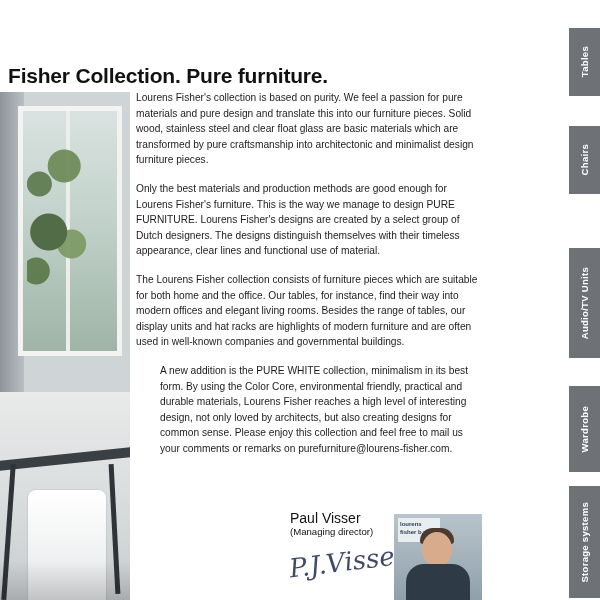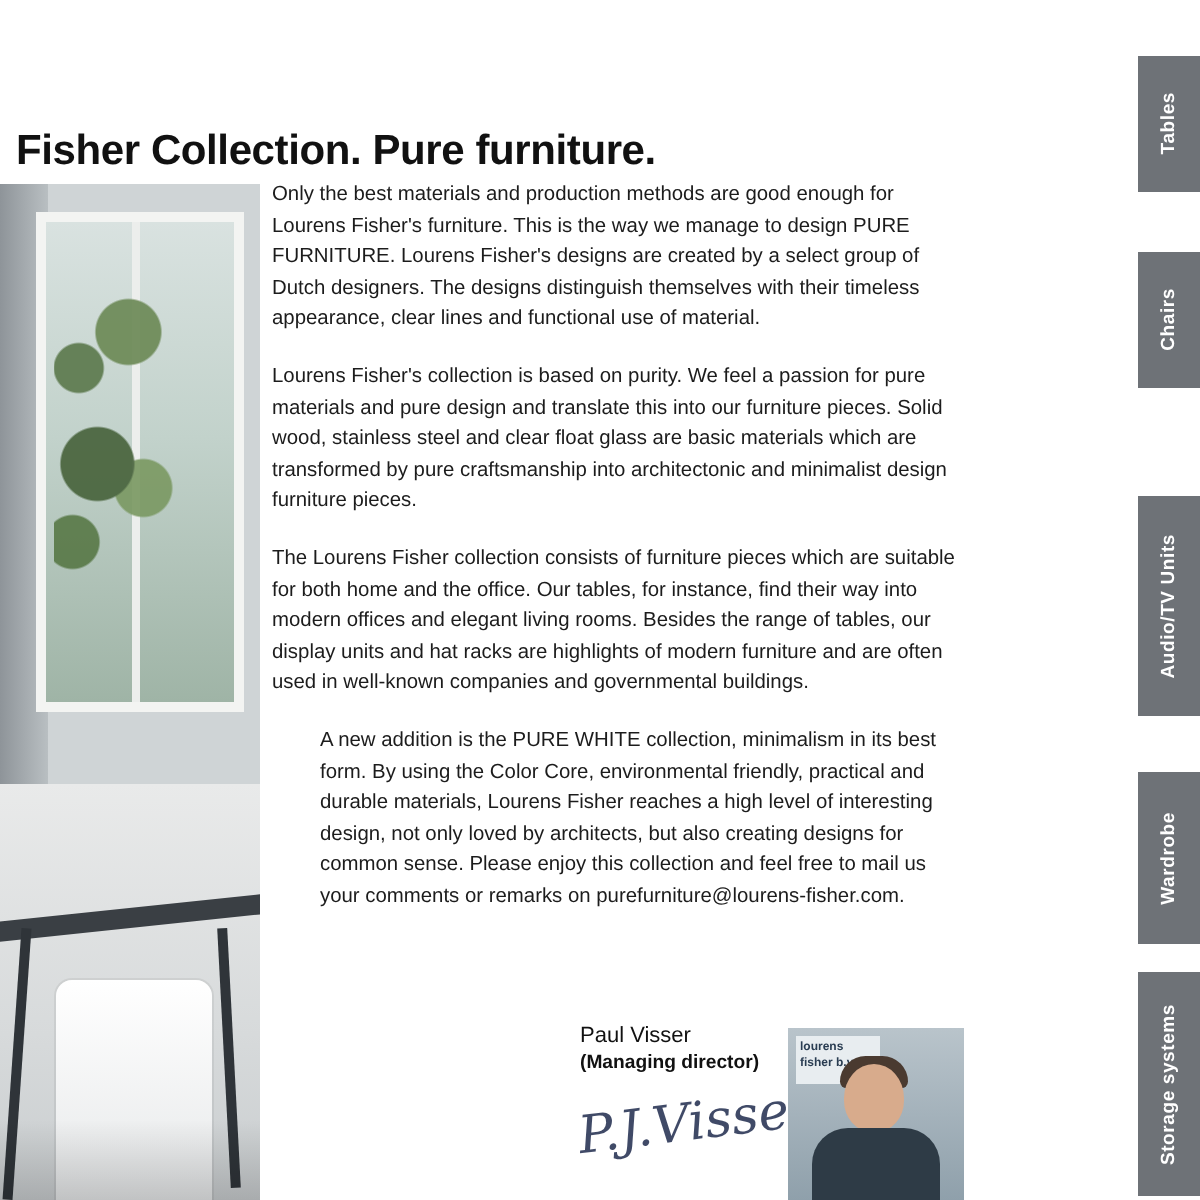--- a/index.html
+++ b/index.html
@@ -180,29 +180,29 @@
 
   
   .sig-block {
     position: absolute;
     left: 290px;
     top: 512px;
     width: 200px;
     height: 88px;
   }
   .sig-name {
-    font-size: 11px;
+    font-size: 14px;
     line-height: 13px;
     color: #111;
     margin: 0;
   }
   .sig-role {
     font-size: 9.6px;
     line-height: 13px;
-    font-weight: bold;
+    font-weight: normal;
     color: #111;
     margin: 0 0 6px 0;
   }
   .sig-mark {
     position: absolute;
     left: 0;
     top: 36px;
     width: 92px;
     height: 46px;
     color: #1f2b4d;
@@ -278,22 +278,22 @@
     <div class="photo-table-top"></div>
     <div class="photo-table-leg-a"></div>
     <div class="photo-table-leg-b"></div>
     <div class="photo-chair"></div>
     <div class="photo-shadow"></div>
   </div>
 
   <h1 class="headline">Fisher Collection. Pure furniture.</h1>
 
   <div class="body-col">
+    <p class="para">Lourens Fisher's collection is based on purity. We feel a passion for pure materials and pure design and translate this into our furniture pieces. Solid wood, stainless steel and clear float glass are basic materials which are transformed by pure craftsmanship into architectonic and minimalist design furniture pieces.</p>
     <p class="para">Only the best materials and production methods are good enough for Lourens Fisher's furniture. This is the way we manage to design PURE FURNITURE. Lourens Fisher's designs are created by a select group of Dutch designers. The designs distinguish themselves with their timeless appearance, clear lines and functional use of material.</p>
-    <p class="para">Lourens Fisher's collection is based on purity. We feel a passion for pure materials and pure design and translate this into our furniture pieces. Solid wood, stainless steel and clear float glass are basic materials which are transformed by pure craftsmanship into architectonic and minimalist design furniture pieces.</p>
     <p class="para">The Lourens Fisher collection consists of furniture pieces which are suitable for both home and the office. Our tables, for instance, find their way into modern offices and elegant living rooms.
 Besides the range of tables, our display units and hat racks are highlights of modern furniture and are often used in well-known companies and governmental buildings.</p>
     <p class="para">A new addition is the PURE WHITE collection, minimalism in its best form. By using the Color Core, environmental friendly, practical and durable materials, Lourens Fisher reaches a high level of interesting design, not only loved by architects, but also creating designs for common sense. Please enjoy this collection and feel free to mail us your comments or remarks on purefurniture@lourens-fisher.com.</p>
   </div>
 
   <div class="sig-block">
     <p class="sig-name">Paul Visser</p>
     <p class="sig-role">(Managing director)</p>
     <div class="sig-mark">P.J.Visse</div>
     <div class="portrait">

